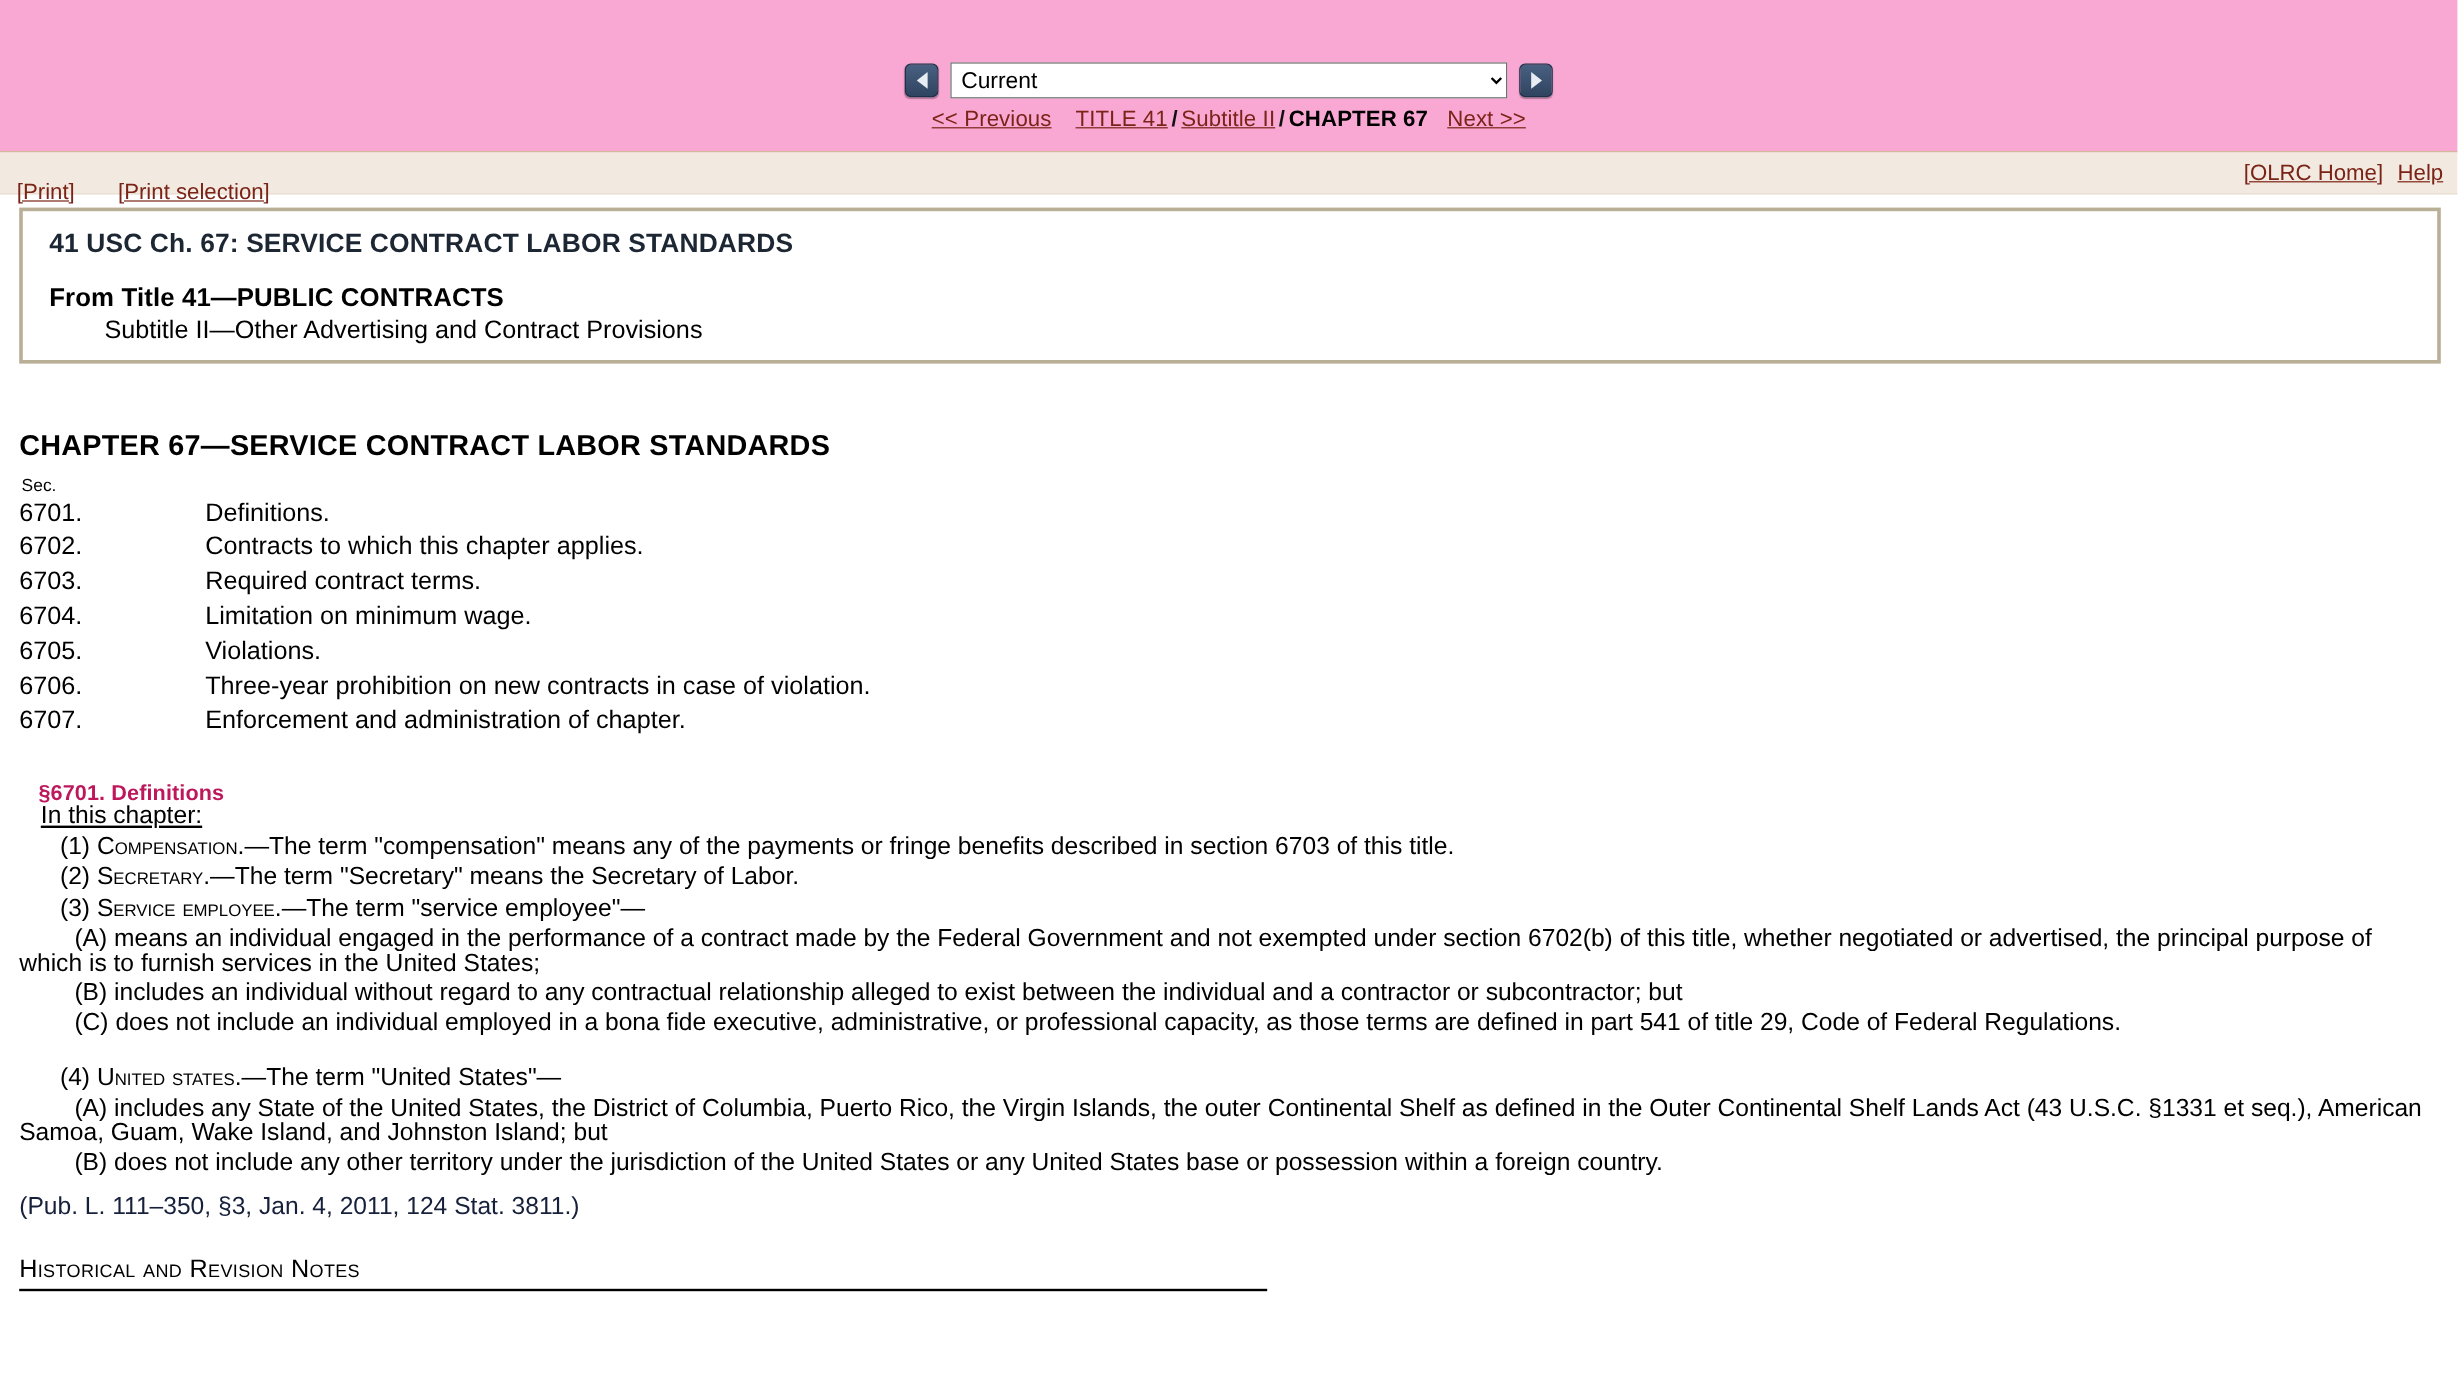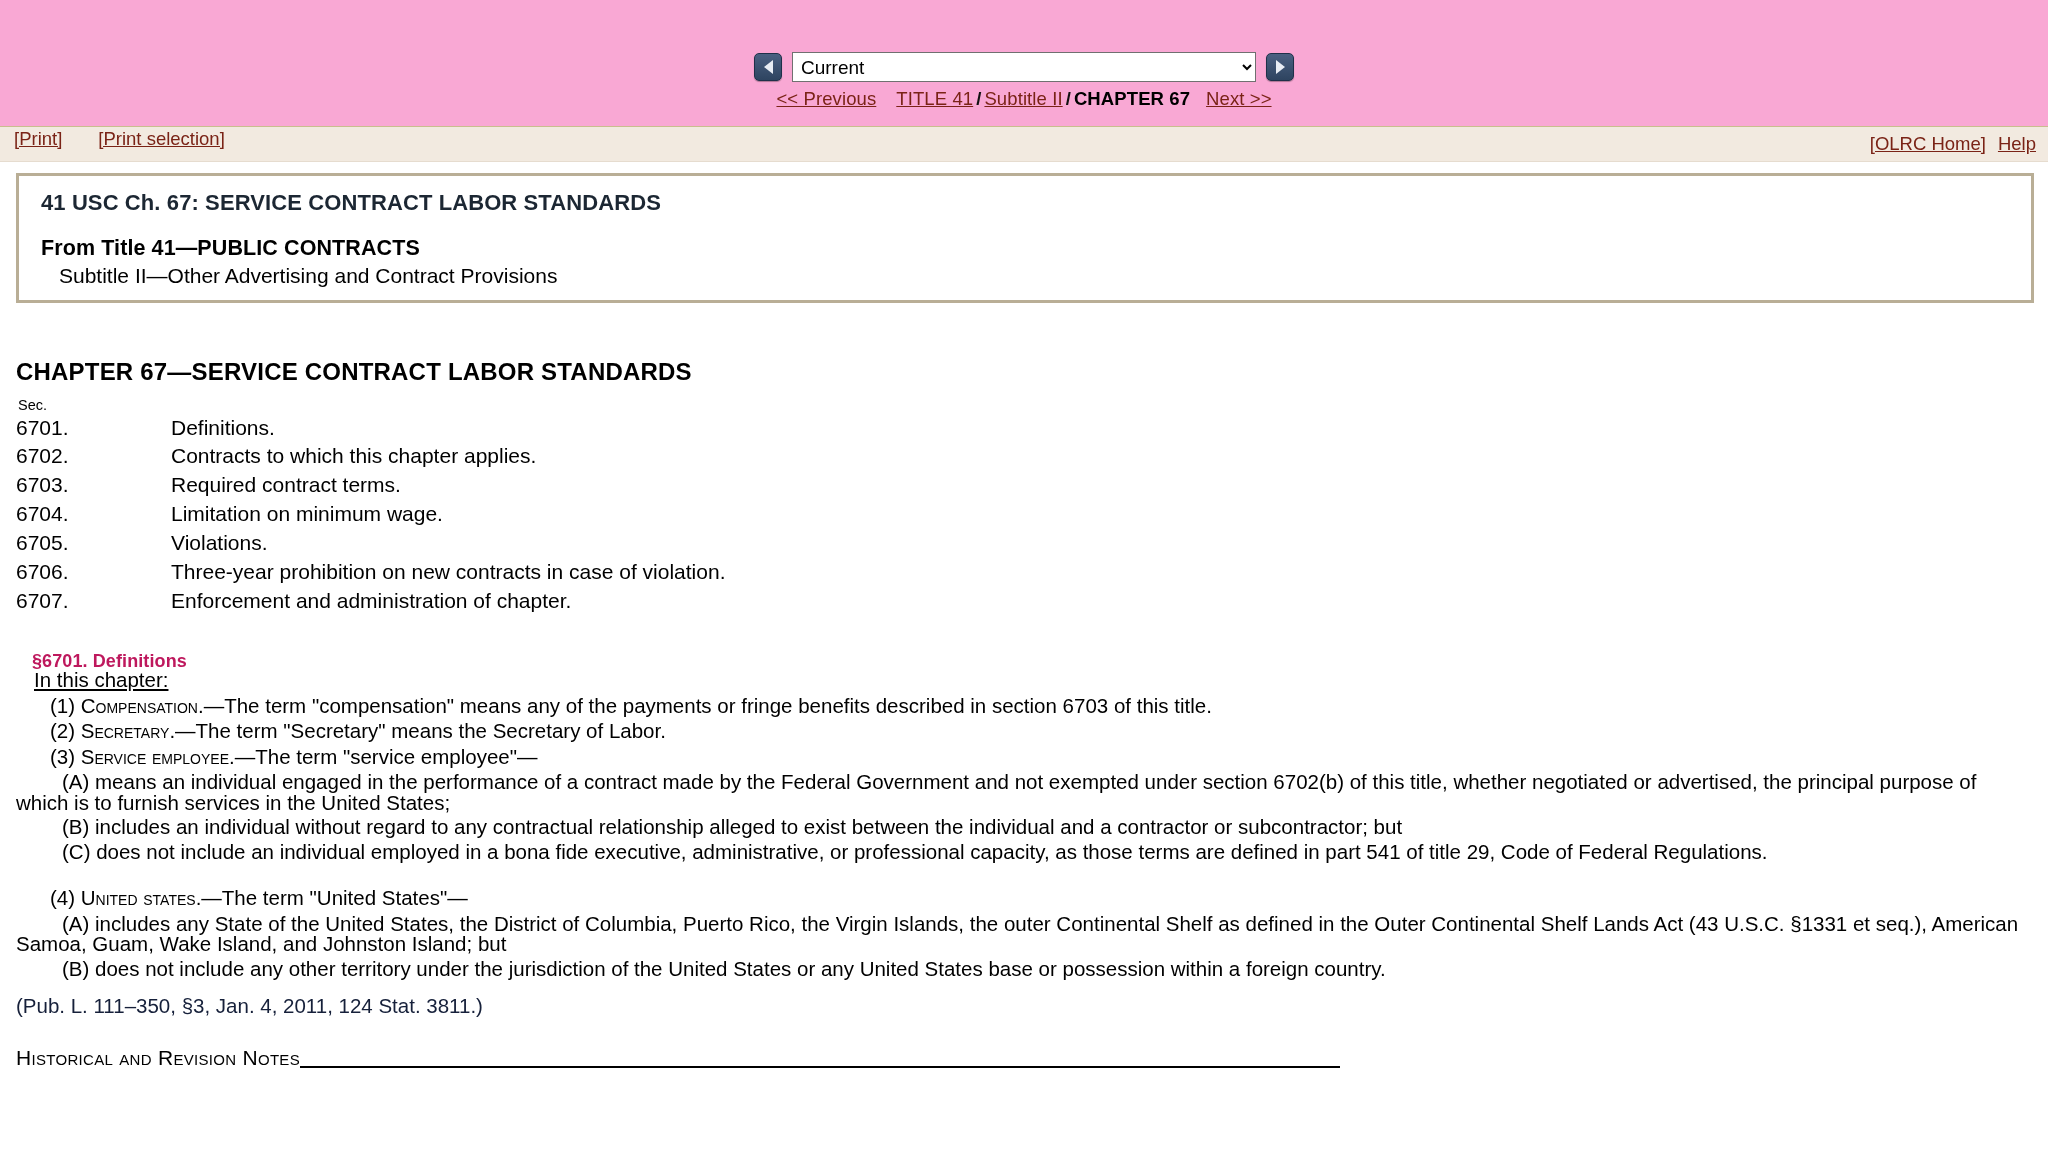--- a/index.html
+++ b/index.html
@@ -86,21 +86,21 @@
 
   
   .toolbar {
     background: #f2eae0;
     height: 35px;
     box-sizing: border-box;
     position: relative;
     font-size: 18.5px;
     border-bottom: 1px solid #e6dccf;
   }
-  .toolbar .left  { position: absolute; left: 14px;  top: 1px; }
+  .toolbar .left  { position: absolute; left: 14px;  top: 22px; }
   .toolbar .right { position: absolute; right: 12px; top: 6px; }
   .toolbar .left a  { margin-right: 36px; }
   .toolbar .right a { margin-left: 12px; }
 
   
   .title-box {
     margin: 11px 14px 0 16px;
     border: 3px solid #b9ae96;
     background: #ffffff;
     padding: 14px 0 28px 22px;
@@ -117,21 +117,21 @@
   .title-box .line2 {
     font-size: 21.5px;
     font-weight: bold;
     color: #000;
     letter-spacing: .1px;
     margin-top: 19px;
   }
   .title-box .line3 {
     font-size: 21px;
     color: #000;
-    margin-left: 18px;
+    margin-left: 46px;
     margin-top: 3px;
   }
 
   
   .doc {
     padding: 0 14px 0 16px;
     font-size: 20.5px;
     color: #000;
     line-height: 1.0;
   }
@@ -182,22 +182,22 @@
 
   .smallcaps {
     font-variant: small-caps;
     font-size: 20.5px;
   }
 
   
   .notes-wrap {
     margin-top: 30px;
     display: flex;
-    flex-direction: row;
-    align-items: flex-end;
+    flex-direction: column;
+    align-items: flex-start;
   }
   .notes-head {
     font-size: 21px;
     font-variant: small-caps;
     color: #000;
     letter-spacing: .3px;
   }
   .notes-rule {
     width: 1040px;
     height: 2px;

